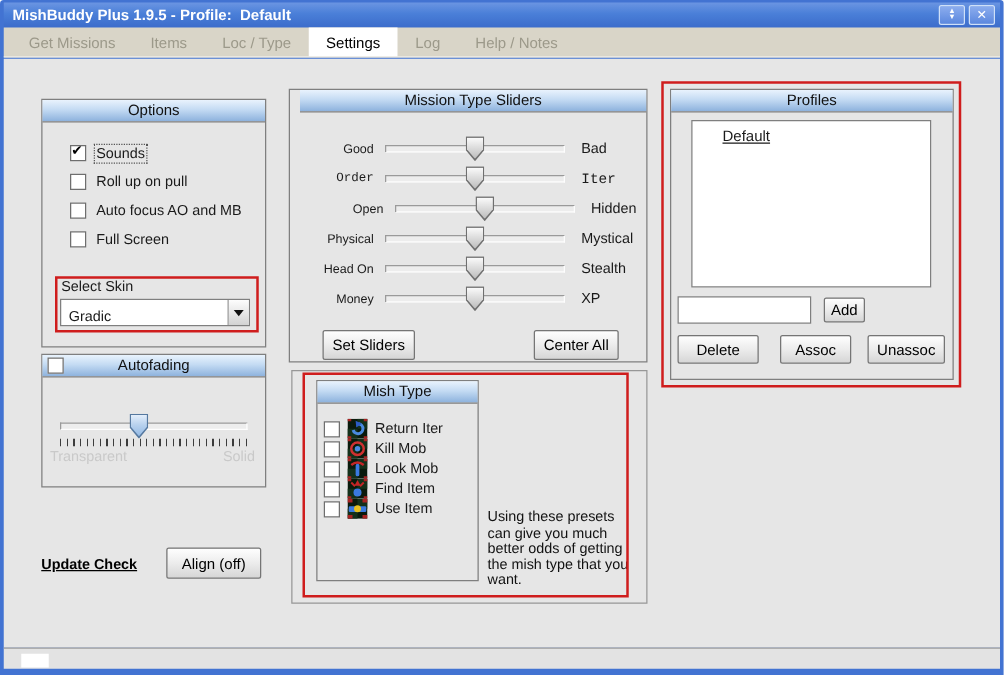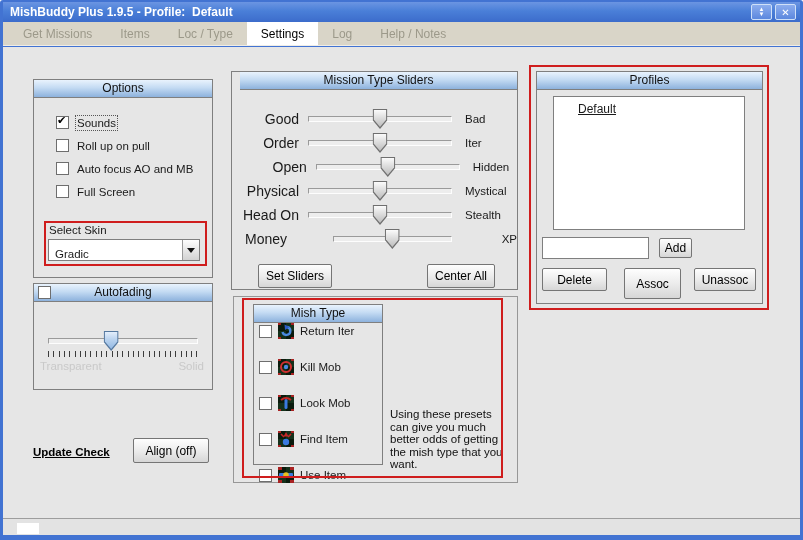--- a/index.html
+++ b/index.html
@@ -64,21 +64,21 @@
            border:1px solid #9a9a9a; border-bottom-color:#fdfdfd; border-right-color:#fdfdfd; }
   .thumb { position:absolute; top:-8px; width:15px; height:20px; transform:translateX(-50%);
            clip-path:polygon(0 0,100% 0,100% 55%,50% 100%,0 55%); background:#6f6f6f; }
   .thumb::after { content:""; position:absolute; left:1px; top:1px; right:1px; bottom:2px;
            clip-path:polygon(0 0,100% 0,100% 55%,50% 100%,0 55%);
            background:linear-gradient(180deg,#fbfbfb 0%,#dedede 45%,#bdbdbd 100%); }
   .thumb.blue { background:#55789f; }
   .thumb.blue::after { background:linear-gradient(180deg,#e3eefb 0%,#b9d2ee 45%,#93b9e4 100%); }
 
   .slider-row { position:absolute; left:0; width:100%; height:24px; display:flex; align-items:center; }
-  .slider-row .l-label { width:67px; text-align:right; font-size:14px; }
+  .slider-row .l-label { width:67px; text-align:right; font-size:10px; }
   .slider-row .s-track { margin-left:9px; width:144px; }
   .slider-row .r-label { margin-left:13px; font-size:11.5px; }
 
   .ticks { position:absolute; height:6px;
            background-image:repeating-linear-gradient(90deg,#3c3c3c 0,#3c3c3c 1px,transparent 1px,transparent 5.3px); }
 
   
   .listbox { position:absolute; background:#fff; border:1px solid #7f7f7f; }
   .list-item { padding:5px 0 0 24px; font-size:12px;text-decoration:underline; }
   .text-input { position:absolute; background:#fff; border:1px solid #7f7f7f; font-size:11.5px;
@@ -183,21 +183,21 @@
   <div class="group" style="left:231px; top:71px; width:287px; height:219px;padding-left:8px;">
     <div class="group-header">Mission Type Sliders</div>
 
     <div class="slider-row" style="top:35px;">
       <span class="l-label">Good</span>
       <div class="track s-track">
         <div class="thumb" style="left: 50%;"></div>
       </div>
       <span class="r-label">Bad</span>
     </div>
-    <div class="slider-row" style="top:59px;">
+    <div class="slider-row" style="top:59px;font-family:Liberation Mono, monospace;">
       <span class="l-label">Order</span>
       <div class="track s-track">
         <div class="thumb" style="left: 50%;"></div>
       </div>
       <span class="r-label">Iter</span>
     </div>
     <div class="slider-row" style="top:83px;justify-content:center;">
       <span class="l-label">Open</span>
       <div class="track s-track">
         <div class="thumb" style="left: 50%;"></div>
@@ -211,37 +211,37 @@
       </div>
       <span class="r-label">Mystical</span>
     </div>
     <div class="slider-row" style="top:131px;">
       <span class="l-label">Head On</span>
       <div class="track s-track">
         <div class="thumb" style="left: 50%;"></div>
       </div>
       <span class="r-label">Stealth</span>
     </div>
-    <div class="slider-row" style="top:155px;gap:37px;">
+    <div class="slider-row" style="top:155px;">
       <span class="l-label">Money</span>
       <div class="track s-track">
         <div class="thumb" style="left: 50%;"></div>
       </div>
       <span class="r-label">XP</span>
     </div>
 
     <button class="btn" style="position:absolute; left:26px; top:192px; width:74px; height:24px;">Set Sliders</button>
     <button class="btn" style="position:absolute; left:195px; top:192px; width:68px; height:24px;">Center All</button>
   </div>
 
   <div style="position:absolute; left:233px; top:296px; width:285px; height:187px; border:1px solid #979797; background:#e6e6e6;"></div>
 
   <div class="group" style="left:253px; top:304px; width:130px; height:161px;">
     <div class="group-header">Mish Type</div>
-    <div style="display:flex; flex-direction:column; gap:20px;">
+    <div style="padding-top:12px; display:flex; flex-direction:column; gap:0;">
 
       <label class="mish-row">
         <span class="checkbox"></span>
         <svg class="mish-icon" viewBox="0 0 16 16">
           <rect width="16" height="16" fill="#0a1a0c"></rect>
             <rect x="8" y="0" width="8" height="8" fill="#14301a"></rect>
             <rect x="0" y="8" width="8" height="8" fill="#14301a"></rect>
           <rect x="0" y="0" width="3" height="2" fill="#a82222"></rect>
             <rect x="13" y="0" width="3" height="2" fill="#a82222"></rect>
             <rect x="0" y="14" width="3" height="2" fill="#a82222"></rect>
@@ -328,21 +328,21 @@
     <div class="group-header">Profiles</div>
 
     <div class="listbox" style="left:16px; top:24px; width:192px; height:134px;">
       <div class="list-item">Default</div>
     </div>
 
     <input class="text-input" type="text" style="left: 5px; top: 165px; width: 107px; height: 22px;" value="">
     <button class="btn" style="position:absolute; left:122px; top:166px; width:33px; height:20px;">Add</button>
 
     <button class="btn" style="position:absolute; left:5px; top:196px; width:65px; height:23px;">Delete</button>
-    <button class="btn" style="position:absolute; left:87px; top:196px; width:57px; height:31px;">Assoc</button>
+    <button class="btn" style="position:absolute; left:87px; top:196px; width:57px; height:23px;">Assoc</button>
     <button class="btn" style="position:absolute; left:157px; top:196px; width:62px; height:23px;">Unassoc</button>
   </div>
   <div class="hl-rect" style="left:529px; top:65px; width:240px; height:245px;"></div>
 
   <a class="link" style="left:33px; top:446px;">Update Check</a>
   <button class="btn" style="position:absolute; left:133px; top:438px; width:76px; height:25px;">Align (off)</button>
 
   <div class="statusbar">
     <div class="status-panel"></div>
   </div>

